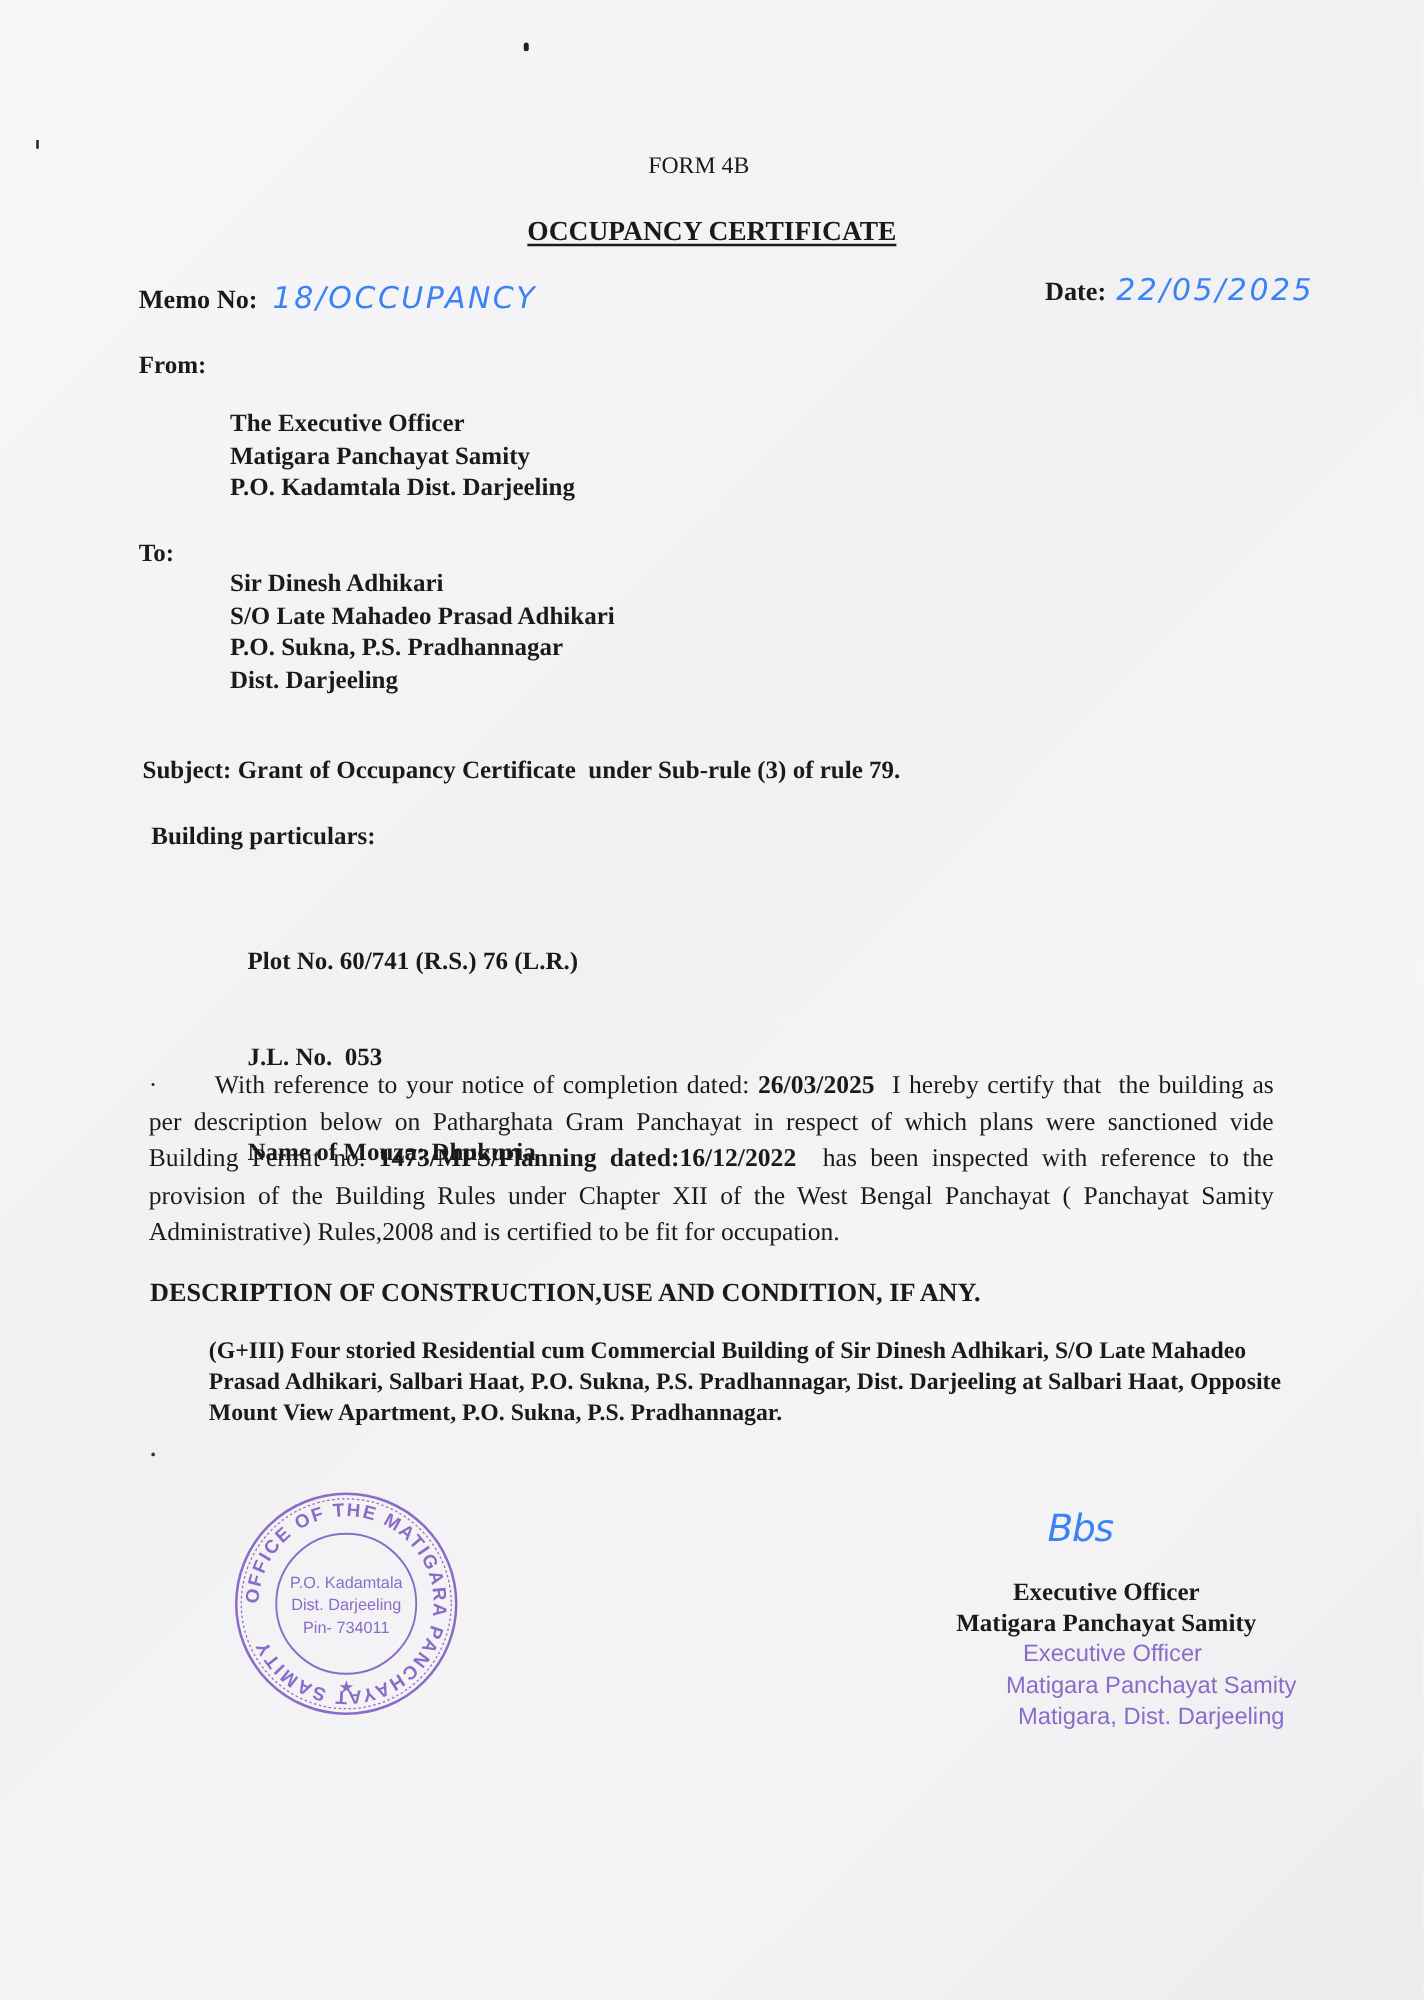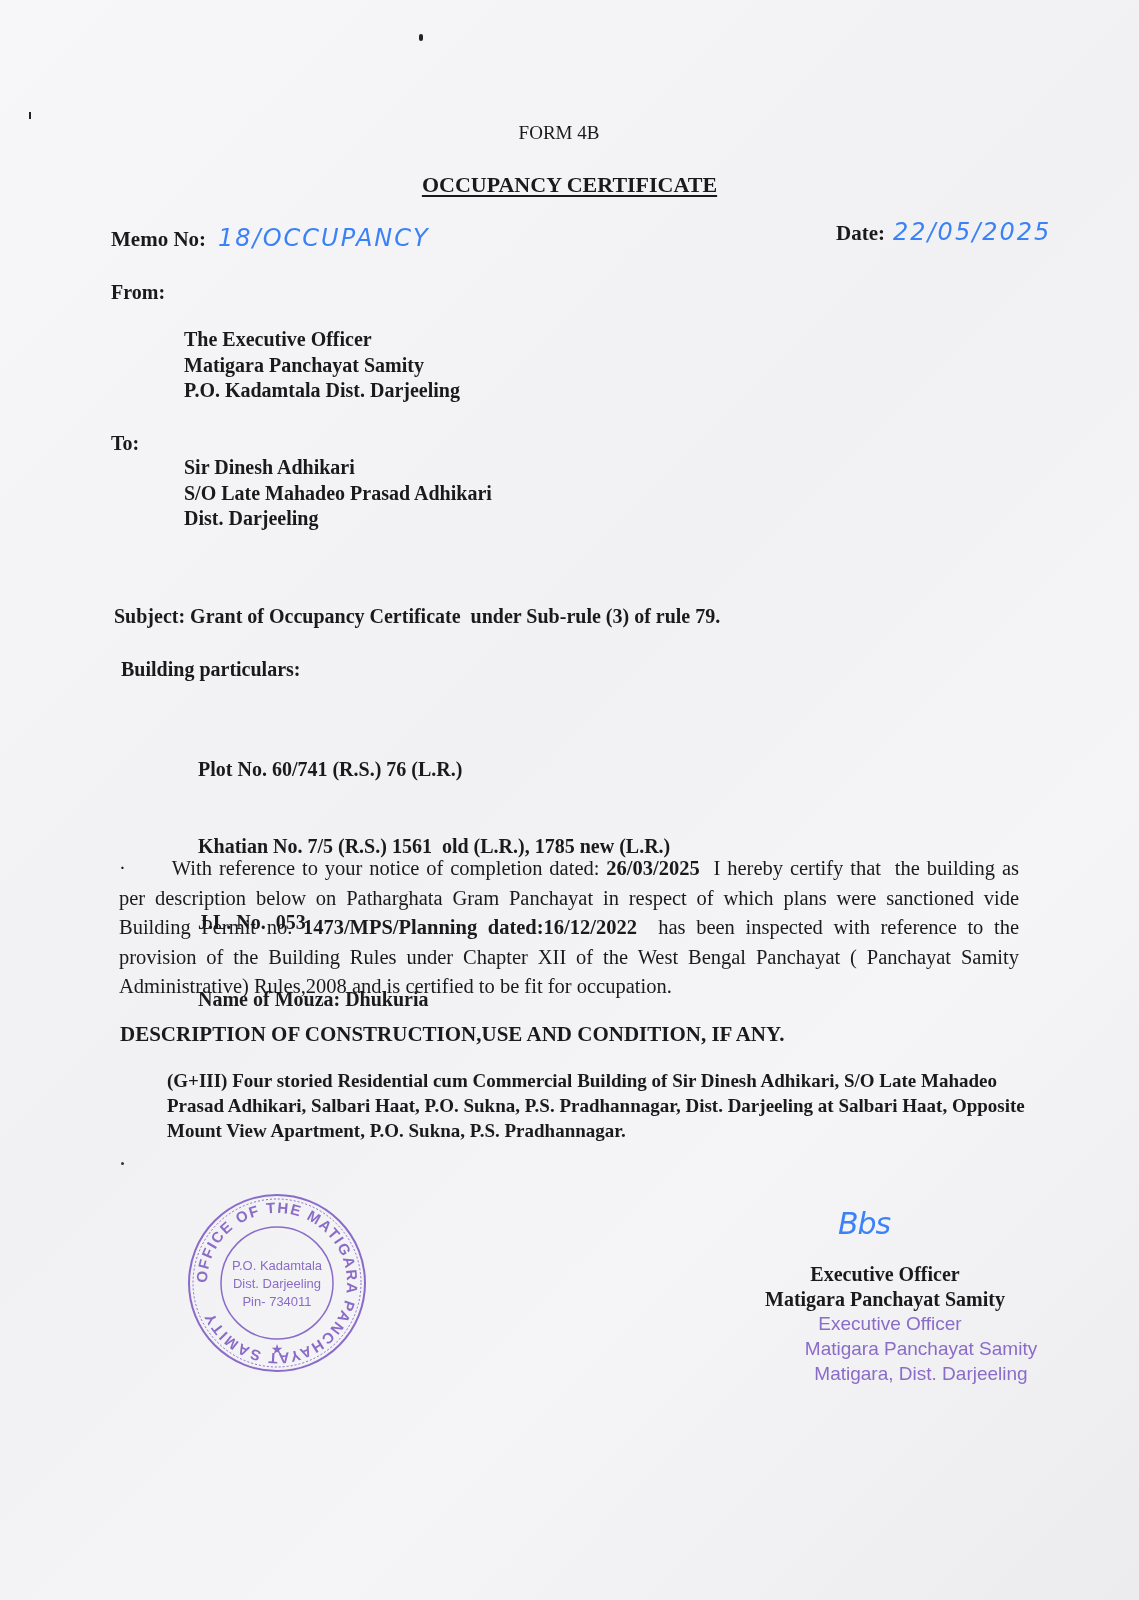--- a/index.html
+++ b/index.html
@@ -39,32 +39,32 @@
   <div class="abs b line" style="left:184px;top:327px;">
     <div>The Executive Officer</div>
     <div>Matigara Panchayat Samity</div>
     <div>P.O. Kadamtala Dist. Darjeeling</div>
   </div>
 
   <div class="abs b" style="left:111px;top:432px;font-size:20px;">To:</div>
   <div class="abs b line" style="left:184px;top:455px;">
     <div>Sir Dinesh Adhikari</div>
     <div>S/O Late Mahadeo Prasad Adhikari</div>
+    <div>P.O. Sukna, P.S. Pradhannagar</div>
     <div>Dist. Darjeeling</div>
   </div>
 
   <div class="abs b" style="left:114px;top:605px;font-size:20px;">
     <span>Subject:</span>
     <span style="white-space:pre;">Grant of Occupancy Certificate  under Sub-rule (3) of rule 79.</span>
   </div>
 
   <div class="abs b" style="left:121px;top:658px;font-size:20px;">Building particulars:</div>
   <div class="abs b line" style="left:198px;top:706px;white-space:pre;">
     <div>Plot No. 60/741 (R.S.) 76 (L.R.)</div>
-    <div>Khatian No. 7/5 (R.S.) 1561  old (L.R.), 1785 new (L.R.)</div>
     <div>J.L. No.  053</div>
     <div>Name of Mouza: Dhukuria</div>
   </div>
 
   <div class="abs para" style="left:119px;top:854px;width:900px;text-indent:0;">
     <span style="margin-right:46px;">·</span><span>With reference to your notice of completion dated: </span><span class="b">26/03/2025</span><span style="white-space:pre-wrap;">  I hereby certify that  the building as per description below on Patharghata Gram Panchayat in respect of which plans were sanctioned vide Building Permit no. </span><span class="b">1473/MPS/Planning dated:16/12/2022</span><span style="white-space:pre-wrap;">  has been inspected with reference to the provision of the Building Rules under Chapter XII of the West Bengal Panchayat ( Panchayat Samity Administrative) Rules,2008 and is certified to be fit for occupation.</span>
   </div>
 
   <div class="abs b" style="left:120px;top:1022px;font-size:21px;">DESCRIPTION OF CONSTRUCTION,USE AND CONDITION, IF ANY.</div>
   <div class="abs b" style="left:120px;top:1068px;width:880px;font-size:19px;line-height:25px;margin-left:47px;">(G+III) Four storied Residential cum Commercial Building of Sir Dinesh Adhikari,  S/O Late Mahadeo Prasad Adhikari, Salbari Haat, P.O. Sukna, P.S. Pradhannagar, Dist. Darjeeling at Salbari Haat, Opposite Mount View Apartment, P.O. Sukna, P.S. Pradhannagar.</div>

